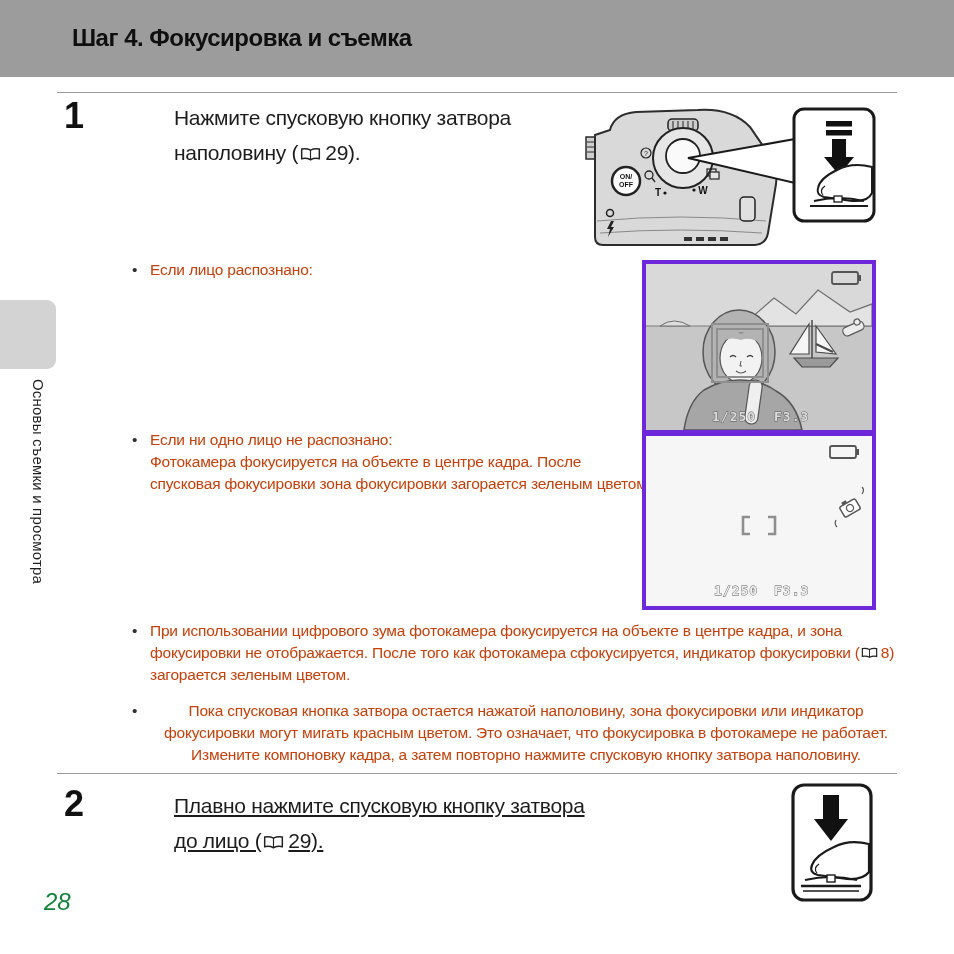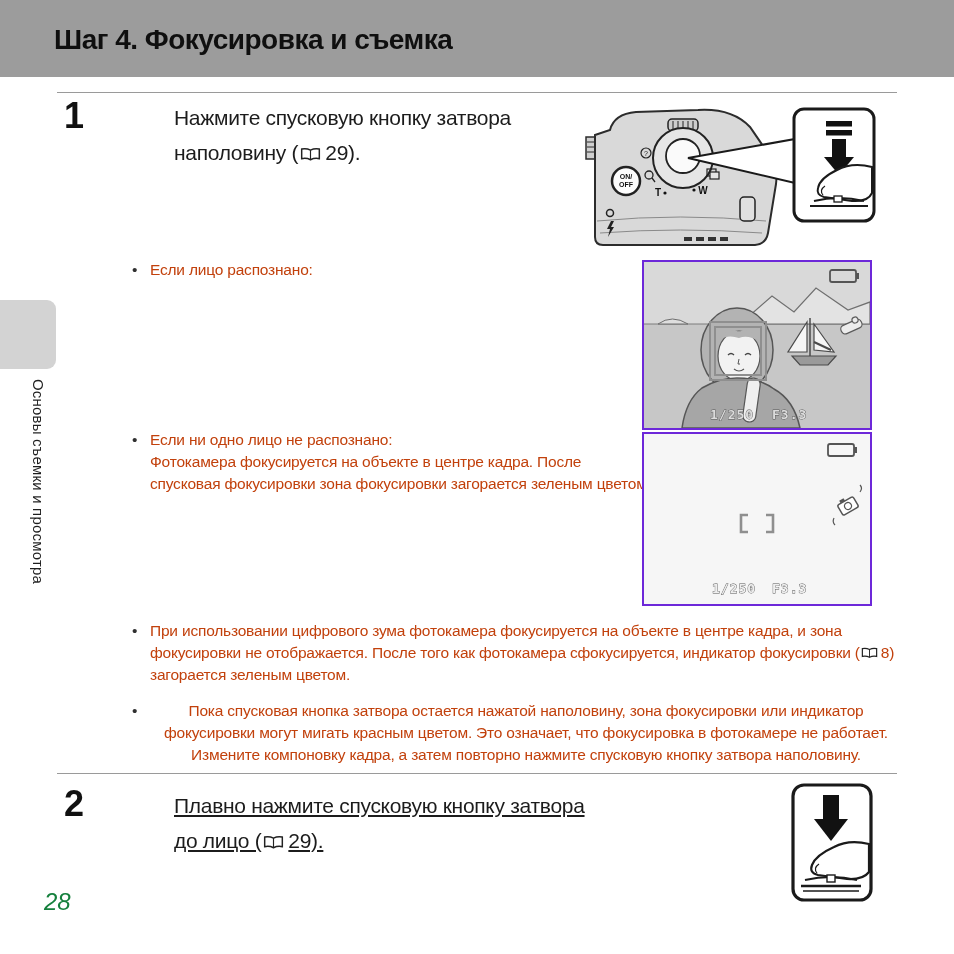--- a/index.html
+++ b/index.html
@@ -5,21 +5,21 @@
   html,body{margin:0;padding:0;background:#fff;}
   .page{
     position:relative;width:954px;height:954px;background:#ffffff;overflow:hidden;
     font-family:"Liberation Sans",sans-serif;color:#2e2e2e;
   }
   
   .header{
     position:absolute;left:0;top:0;width:954px;height:77px;background:#9c9c9c;
   }
   .header-title{
-    position:absolute;left:54px;top:24px;font-size:28px;font-weight:700;color:#0f0f0f;
+    position:absolute;left:72px;top:24px;font-size:24px;font-weight:700;color:#0f0f0f;
     letter-spacing:-0.5px;
   }
   .rule{position:absolute;left:57px;width:840px;height:0;border-top:1px solid #9a9a9a;}
   .rule-top{top:92px;}
   .rule-mid{top:773px;}
 
   
   .step-num{position:absolute;font-size:36px;font-weight:700;color:#111;line-height:1;}
   .step1-num{left:64px;top:98px;}
   .step2-num{left:64px;top:786px;}
@@ -40,21 +40,21 @@
   .bullet::before{content:"\2022";position:absolute;left:0;top:0;color:#303030;}
   .bullet-face{top:259px;width:505px;}
   .bullet-noface{top:429px;width:505px;}
   .bullet-zoom{top:620px;width:752px;}
   .bullet-halfpress{top:700px;width:752px;text-align:center;}
   .step2-bullet{top:846px;width:560px;left:145px;}
 
   
   .camera-fig{position:absolute;left:580px;top:101px;width:300px;height:150px;}
   .screen{
-    position:absolute;left:642px;width:226px;border:2px solid #6d28d9;box-sizing:content-box;text-align:center;
+    position:absolute;left:642px;width:226px;border:4px solid #6d28d9;box-sizing:content-box;text-align:center;
   }
   .screen1{top:260px;height:166px;background:#c7c7c7;}
   .screen2{top:432px;height:170px;background:#f6f6f6;}
   .fullpress-fig{position:absolute;left:789px;top:782px;width:86px;height:122px;}
 
   
   .side-tab{
     position:absolute;left:0;top:300px;width:56px;height:69px;background:#d3d3d3;
     border-radius:0 9px 9px 0;
   }

